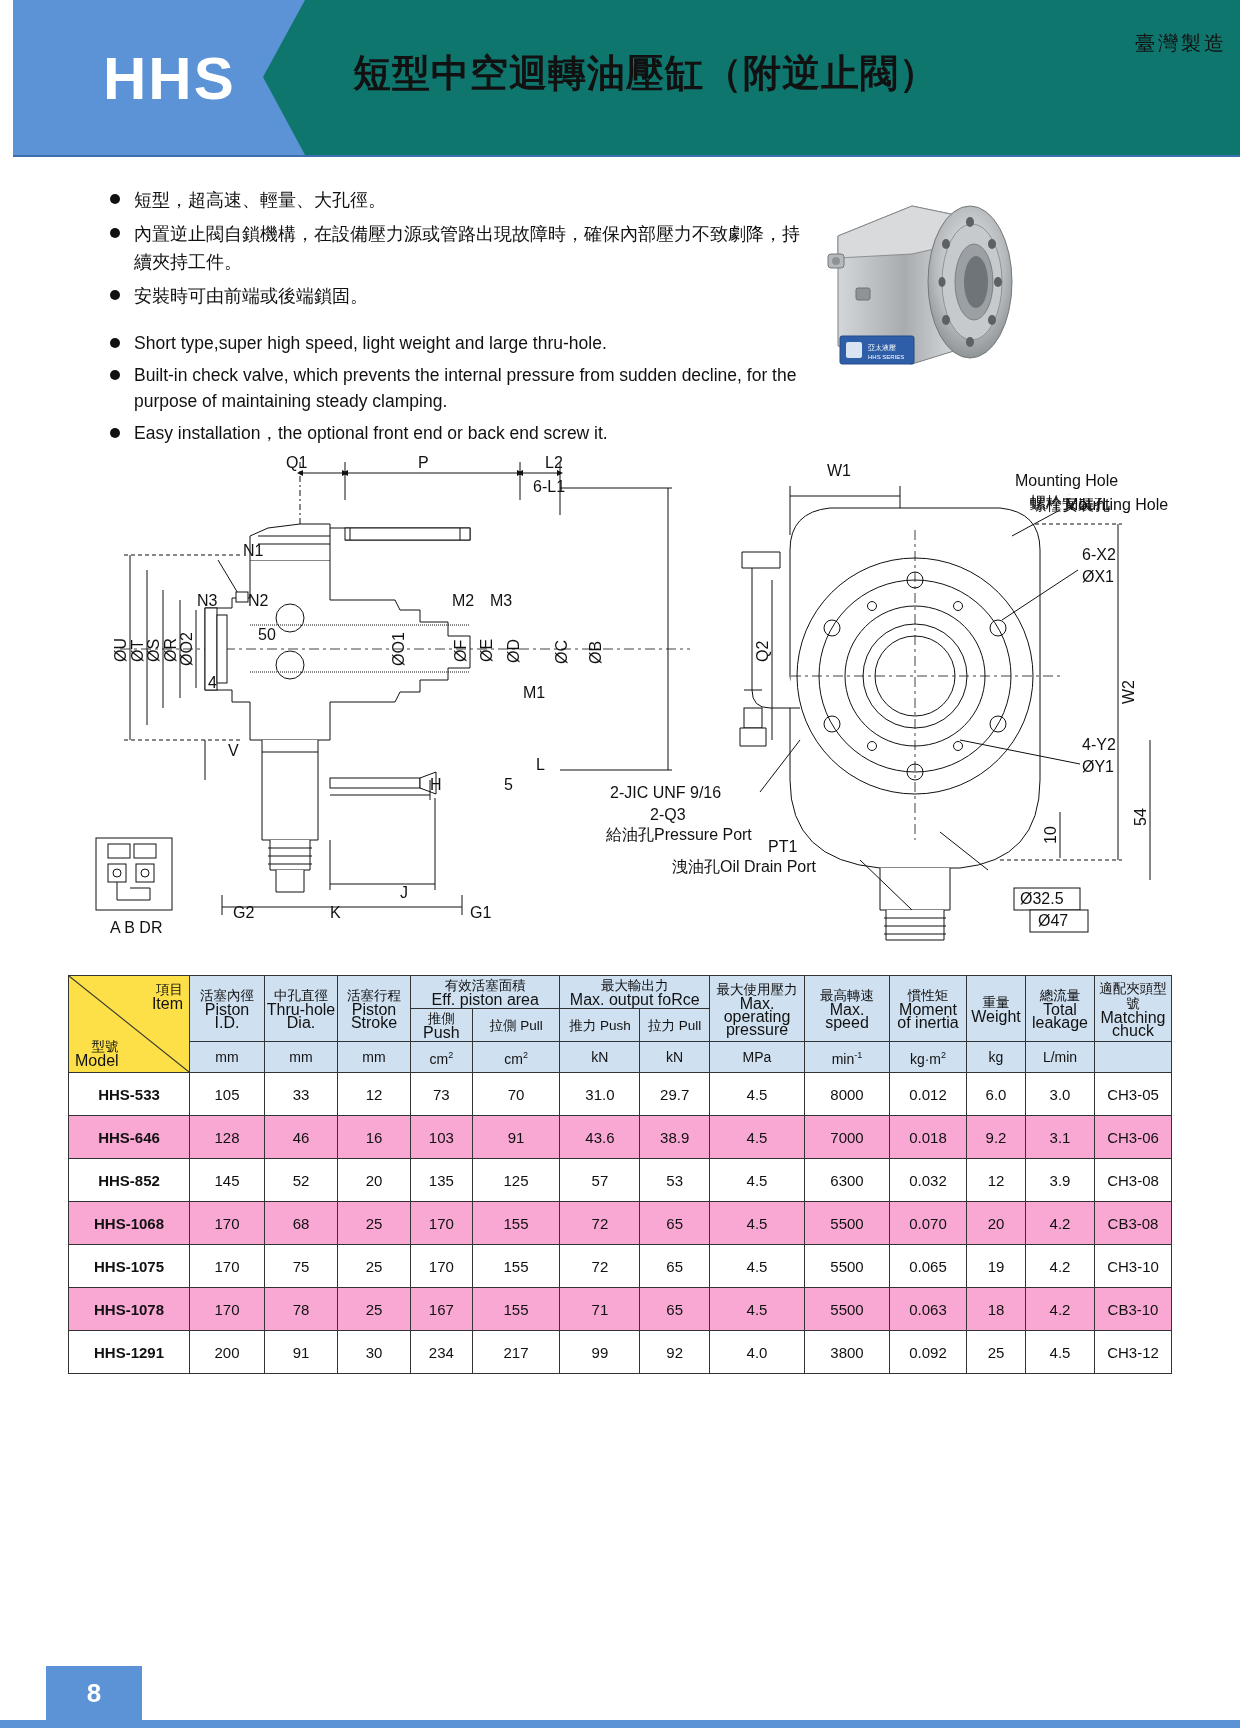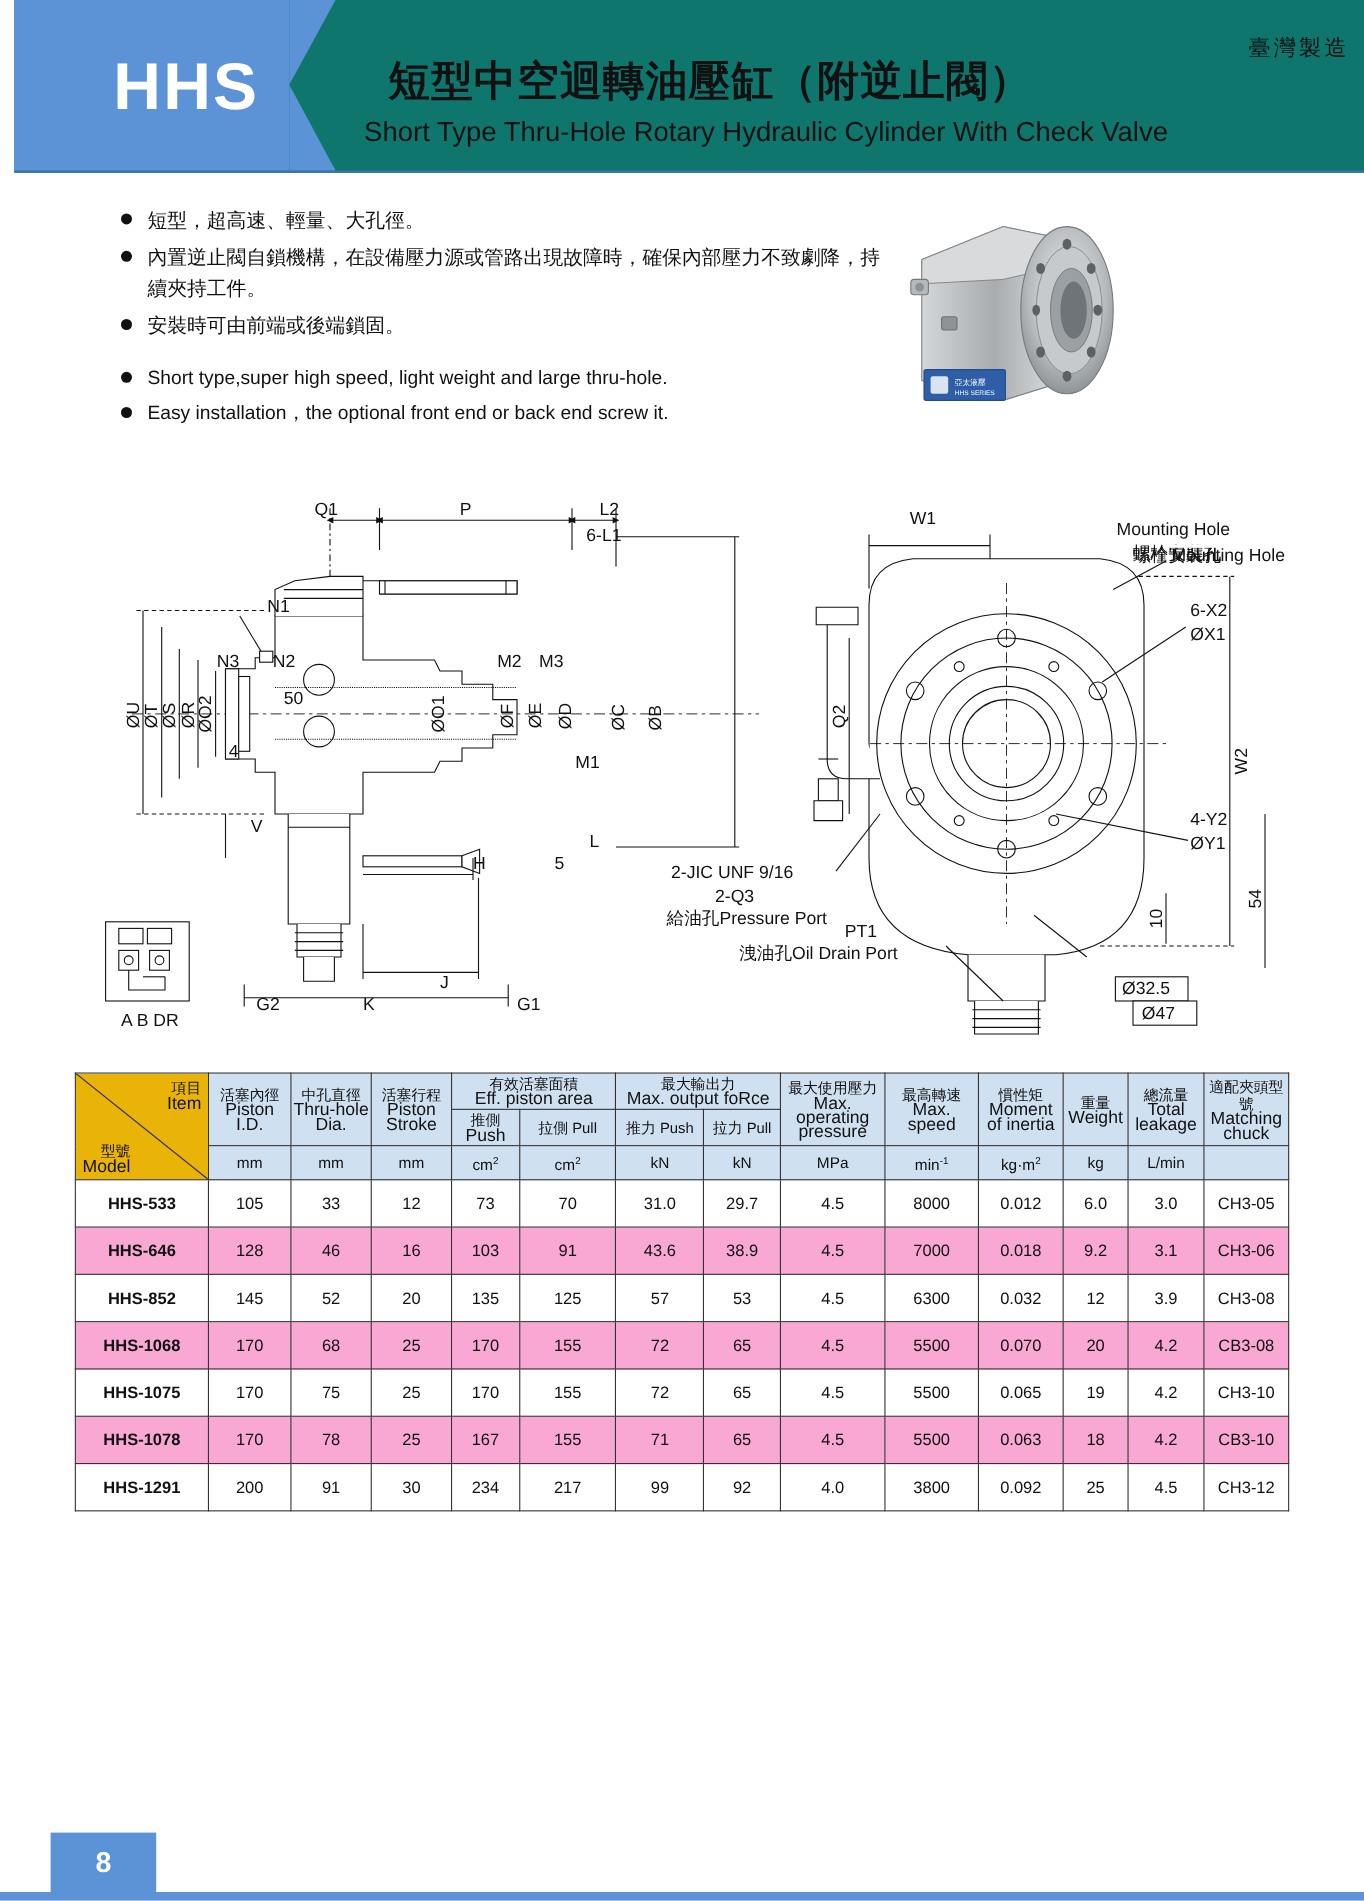--- a/index.html
+++ b/index.html
@@ -78,21 +78,21 @@
   table{
     border-collapse:collapse;width:1104px;
     font-size:14px;
   }
   th,td{
     border:1px solid #333;text-align:center;vertical-align:middle;
     padding:2px 1px;
   }
   thead th{background:#cfe0f1;font-weight:normal;line-height:15px;}
   thead th.unit{height:26px;}
-  .corner{width:120px;height:86px;position:relative;padding:0;background:#eab308;}
+  .corner{width:120px;height:86px;position:relative;padding:0;background:#fde047;}
   .corner .diag{
     position:absolute;left:0;top:0;width:100%;height:100%;
   }
   .corner .item{position:absolute;right:6px;top:6px;font-size:13px;line-height:15px;text-align:right;}
   .corner .model{position:absolute;left:6px;bottom:5px;font-size:13px;line-height:15px;text-align:right;}
   tbody td{height:38px;font-size:15px;}
   tbody tr.alt td{background:#f9a8d4;}
   tbody td.model{font-weight:bold;font-size:15px;}
   .hdr-cn{font-size:13.5px;display:block;}
   .hdr-en{font-size:16px;display:block;line-height:13px;}
@@ -115,29 +115,29 @@
 </style>
 </head>
 <body>
 
 <div class="header">
   <div class="header-blue"></div>
   <div class="header-arrow"></div>
   <div class="logo">HHS</div>
   <div class="made-in">臺灣製造</div>
   <div class="title-cn">短型中空迴轉油壓缸（附逆止閥）</div>
-  <div class="title-en">Short Type Thru-Hole Rotary Hydraulic Cylinder With Check Valve</div>
 </div>
 
 <div class="features">
   <div class="feat cn">短型，超高速、輕量、大孔徑。</div>
   <div class="feat cn">內置逆止閥自鎖機構，在設備壓力源或管路出現故障時，確保內部壓力不致劇降，持續夾持工件。</div>
   <div class="feat cn">安裝時可由前端或後端鎖固。</div>
   <div class="feat-gap"></div>
   <div class="feat">Short type,super high speed, light weight and large thru-hole.</div>
+  <div class="feat">Built-in check valve, which prevents the internal pressure from sudden decline, for the purpose of maintaining steady clamping.</div>
   <div class="feat">Easy installation，the optional front end or back end screw it.</div>
 </div>
 
 <div class="photo">
 <svg width="210" height="190" viewBox="0 0 210 190">
   <defs>
     <linearGradient id="gm" x1="0" y1="0" x2="0" y2="1">
       <stop offset="0%" stop-color="#e8e8e8"></stop>
           <stop offset="45%" stop-color="#b9bcbe"></stop>
       <stop offset="70%" stop-color="#9aa0a4"></stop>

